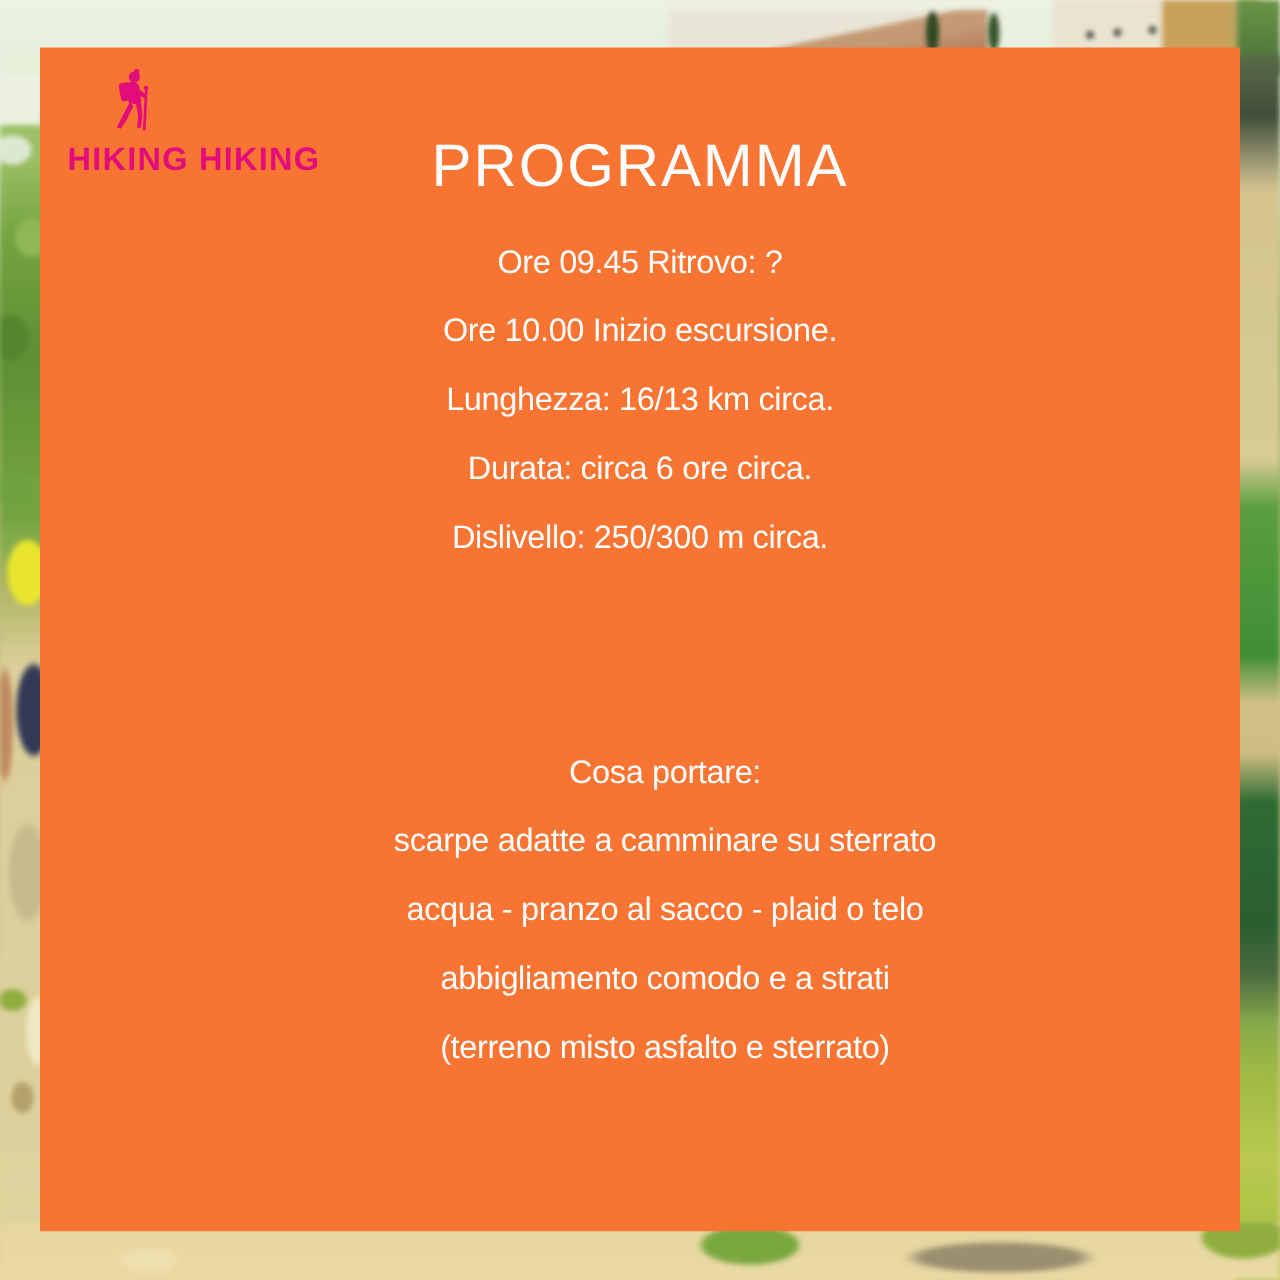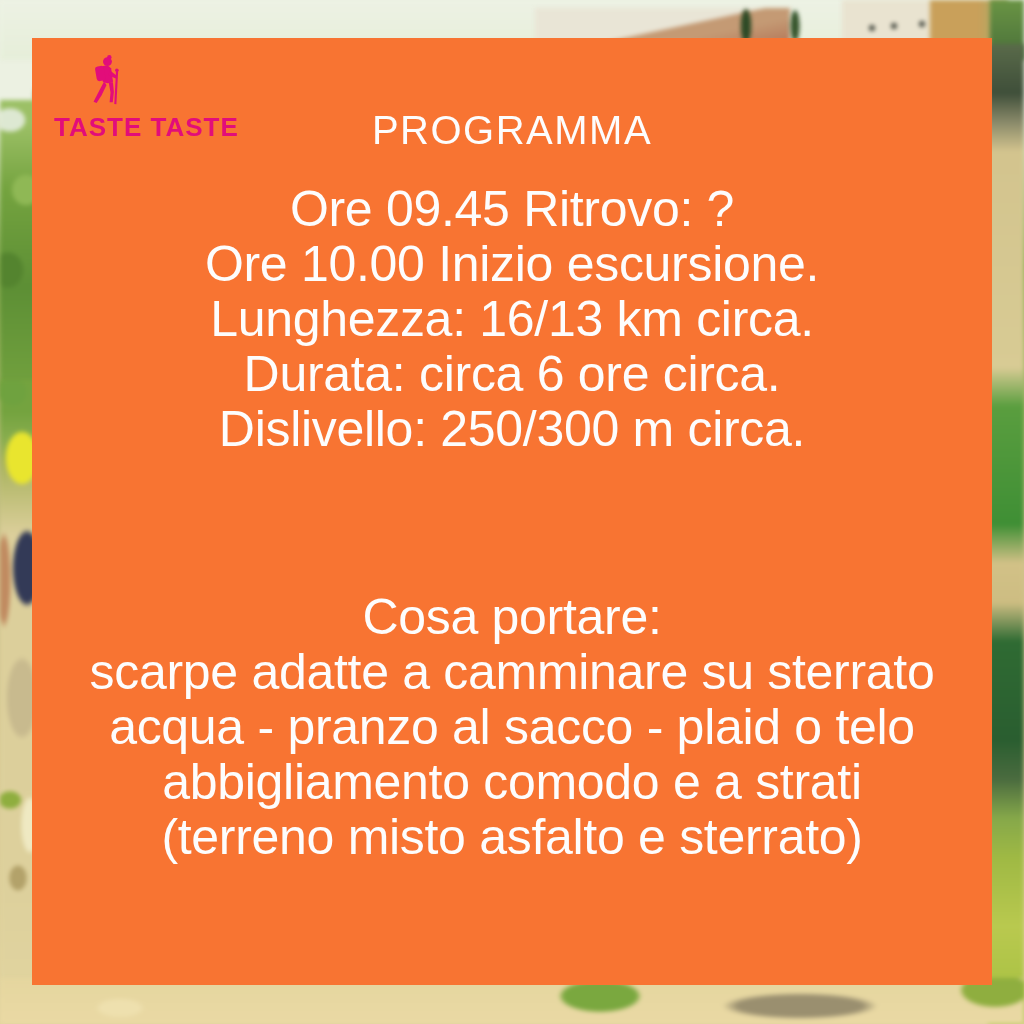--- a/index.html
+++ b/index.html
@@ -69,29 +69,29 @@
     background:#f87432;z-index:1;color:#fdfdfd;
   }
   .logo{position:absolute;left:22px;top:14px;width:230px;height:86px;color:#e20d7a;}
   .logo-icon{position:absolute;left:34px;top:2px;width:38px;height:52px;}
   .logo-text{
     position:absolute;left:0;top:60px;width:230px;
     font-size:26px;font-weight:bold;letter-spacing:1px;white-space:nowrap;
   }
   .title{
     position:absolute;left:0;top:72px;width:100%;
-    text-align:center;font-size:40px;font-weight:400;letter-spacing:1.5px;line-height:1;
+    text-align:center;font-size:48px;font-weight:400;letter-spacing:1.5px;line-height:1;
   }
   .textblock{
     position:absolute;left:0;width:100%;
-    text-align:center;font-size:50px;line-height:55px;letter-spacing:-0.3px;
+    text-align:center;font-size:26px;line-height:55px;letter-spacing:-0.3px;
     font-weight:400;
   }
   .block-program{top:144px;}
-  .block-packing{top:552px;}
+  .block-packing{top:552px;margin-left:20px;}
 </style>
 </head>
 <body>
 
 <div class="bg">
   <div class="bg-sky"></div>
   <div class="bg-top-trees"></div>
   <div class="bg-house"></div>
   <div class="bg-cypress1"></div>
   <div class="bg-cypress2"></div>
@@ -112,21 +112,21 @@
         <circle cx="20.5" cy="8.2" r="4.8"></circle>
         <path d="M14.5 13.5 Q21 10.5 24.5 15.5 L26.5 30 Q20.5 33 15.5 30 Z"></path>
         <rect x="8" y="13" width="9.5" height="16" rx="3.2" transform="rotate(-10 12.7 21)"></rect>
         <path d="M23 17.5 L30.5 23.5 L29.3 26.5 L21.5 22.5 Z"></path>
         <path d="M16.8 29.5 L9.5 43.5 L5.5 51.5 L8.8 52.8 L14.2 44.5 L19.5 33.5 Z"></path>
         <path d="M21.8 30.5 L23.8 41.5 L22.8 52 L26.2 52 L27.4 41 L26.4 30.5 Z"></path>
         <rect x="29.8" y="16.5" width="2.3" height="37.5" transform="rotate(3 30.9 16.5)"></rect>
         <circle cx="30.6" cy="17.6" r="1.9"></circle>
       </g>
     </svg>
-    <div class="logo-text">TASTE TASTE</div>
+    <div class="logo-text">HIKING HIKING</div>
   </div>
 
   <div class="title">PROGRAMMA</div>
 
   <div class="textblock block-program">
     <div>Ore 09.45 Ritrovo: ?</div>
     <div>Ore 10.00 Inizio escursione.</div>
     <div>Lunghezza: 16/13 km circa.</div>
     <div>Durata: circa 6 ore circa.</div>
     <div>Dislivello: 250/300 m circa.</div>

